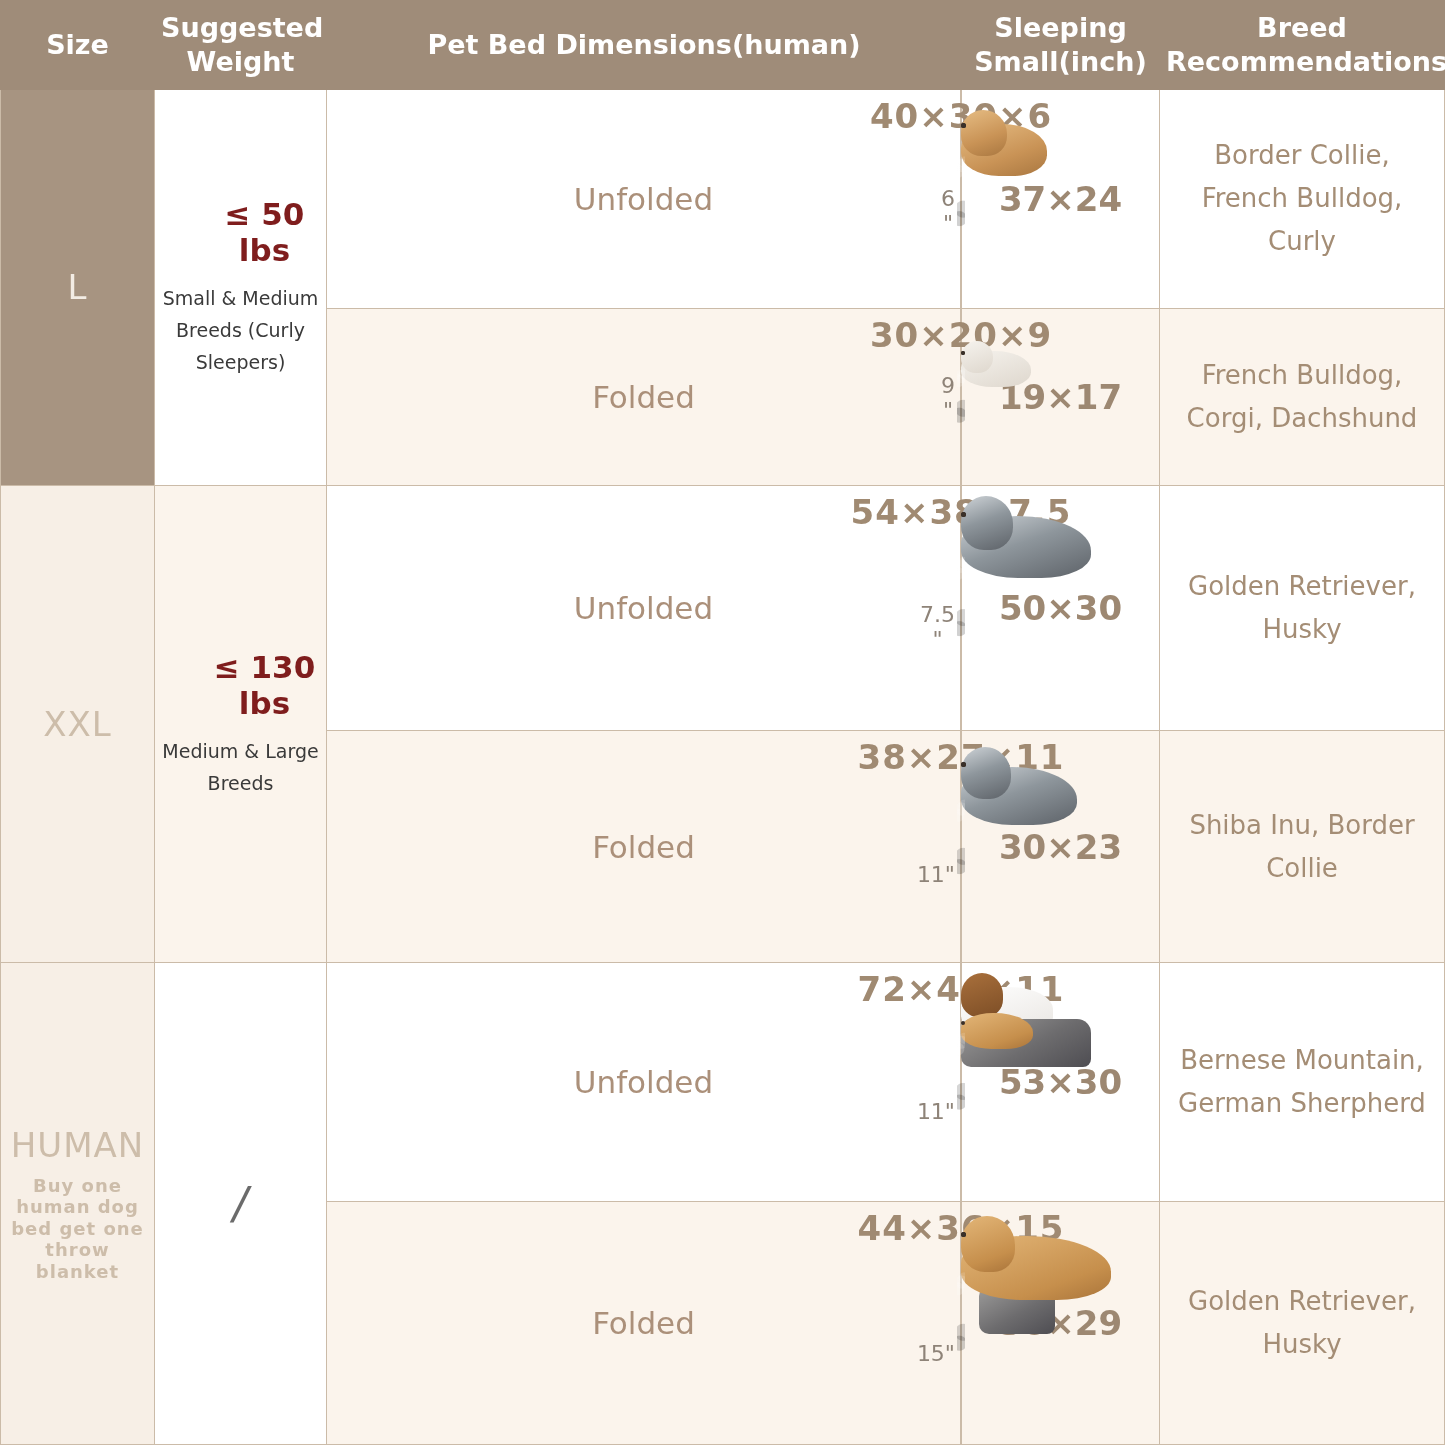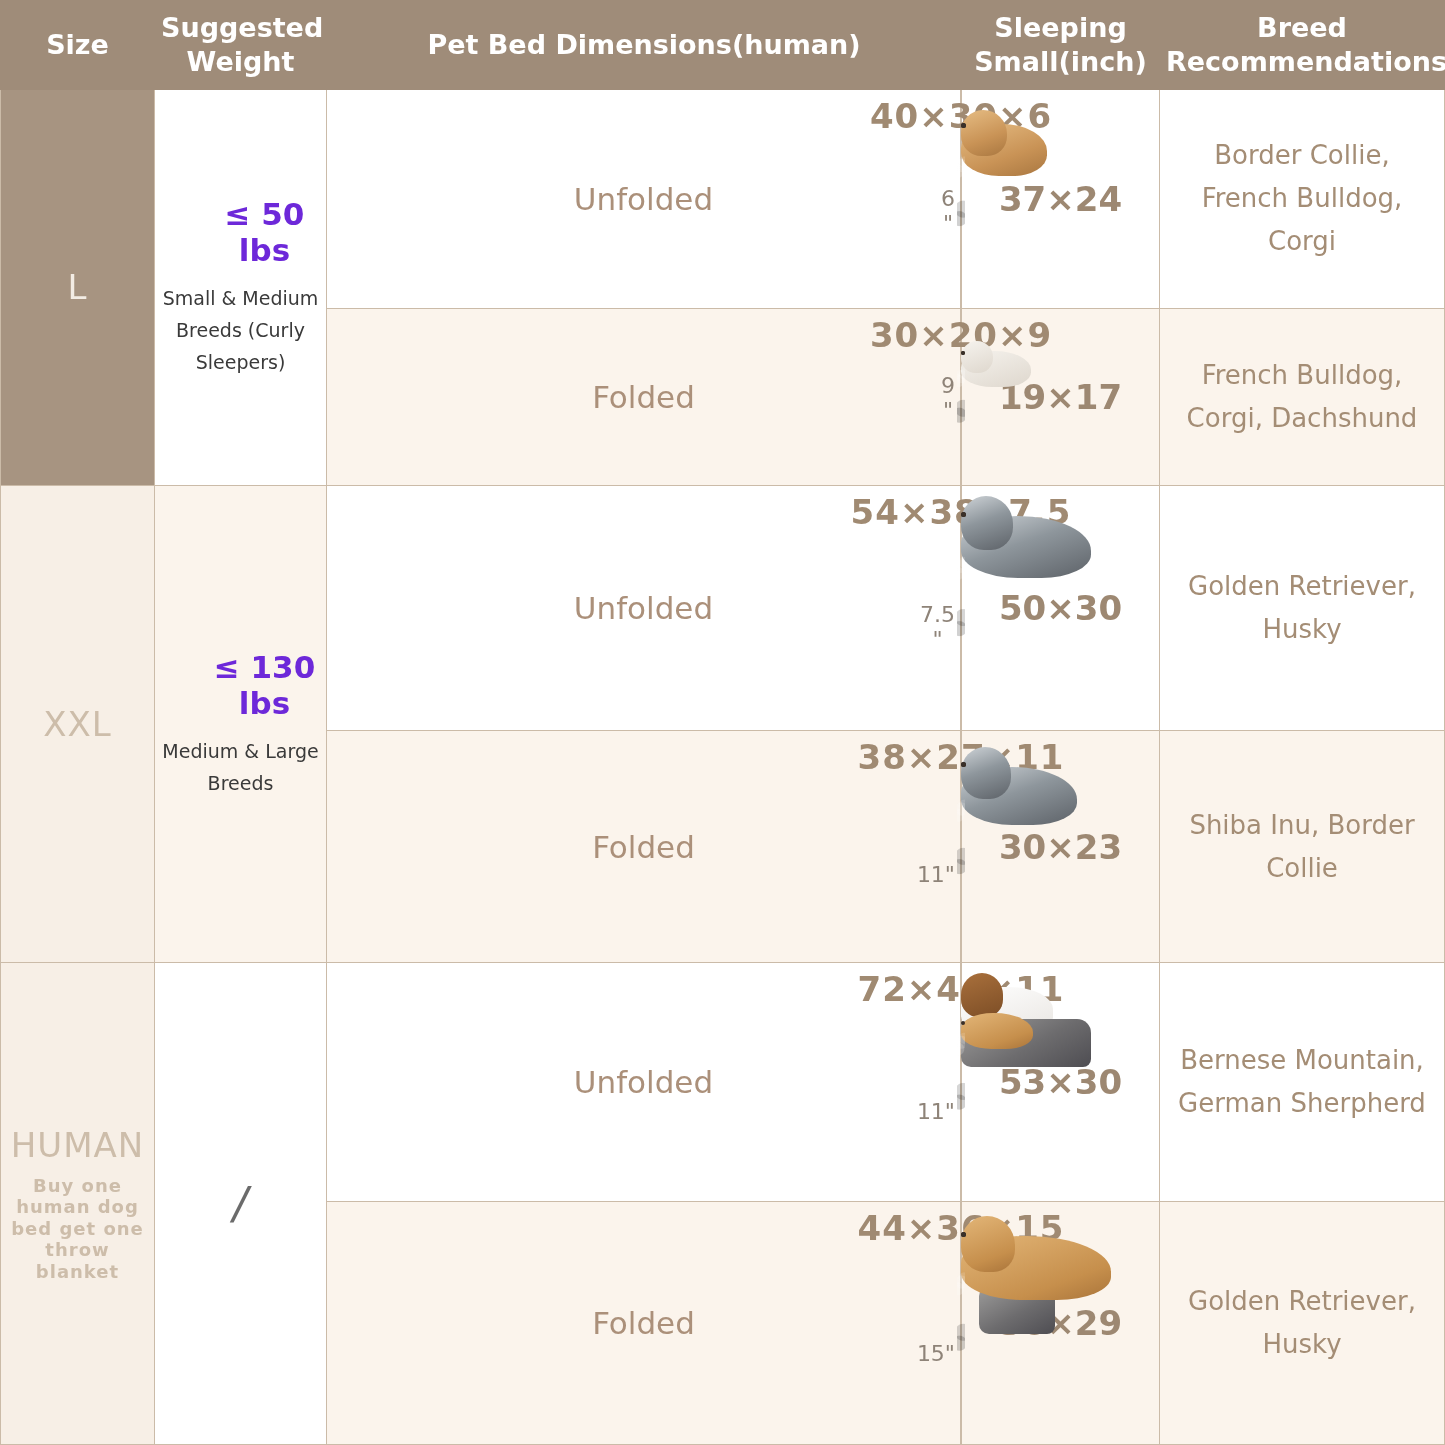--- a/index.html
+++ b/index.html
@@ -66,21 +66,21 @@
   .size-cell.cream .size-sub{color:#cdbdaa;}
 
   
   .weight-cell{
     background:#ffffff;
     color:#3a3a3a;
   }
   .weight-main{
     font-size:31px;
     font-weight:700;
-    color:#6d28d9;
+    color:#7f1d1d;
     display:block;
     margin-bottom:14px;
     padding-left:48px;
   }
   .weight-sub{
     display:block;
     font-size:19px;
     line-height:1.7;
     color:#3a3a3a;
   }
@@ -277,21 +277,21 @@
               <div class="animal dog-tan" style="left:56%;top:-30px;width:46px;height:46px;border-radius:50% 54% 44% 46%;"></div>
               <div class="dot" style="left:63%;top:-17px;width:5px;height:5px;"></div>
               <div class="dot" style="left:70%;top:-17px;width:5px;height:5px;"></div>
               <div class="fuzz"></div>
             </div>
             <div class="height-tag">6 "</div>
           </div>
         </div>
       </td>
       <td class="sleep-cell white">37×24</td>
-      <td class="breed-cell white">Border Collie, French Bulldog, Corgi</td>
+      <td class="breed-cell white">Border Collie, French Bulldog, Curly</td>
     </tr>
 
     <tr>
       <td class="fold-cell tint">Folded</td>
       <td class="dim-cell tint">
         <div class="dim-inner">
           <div class="dim-text">30×20×9</div>
           <div class="bed-wrap">
             <div class="bed" style="width:200px;height:78px;">
               <div class="back"></div>

